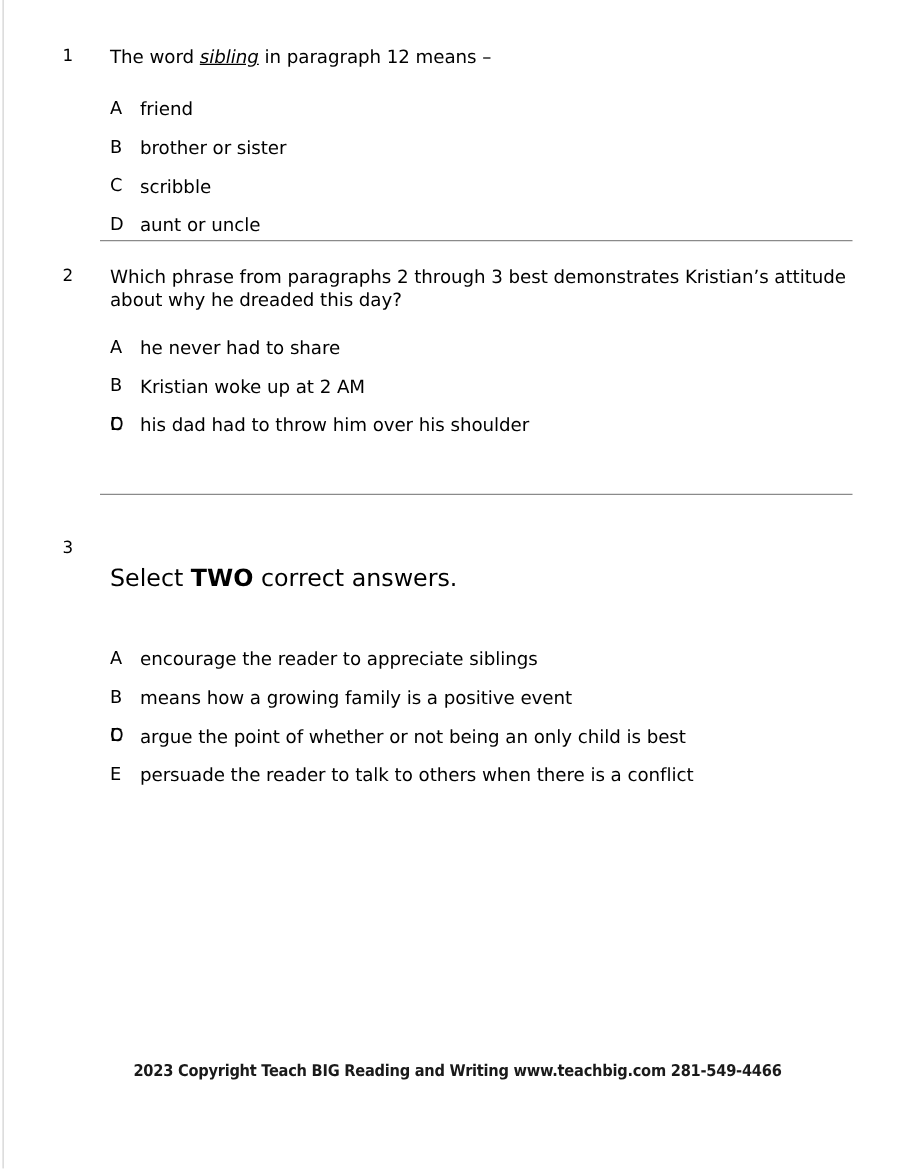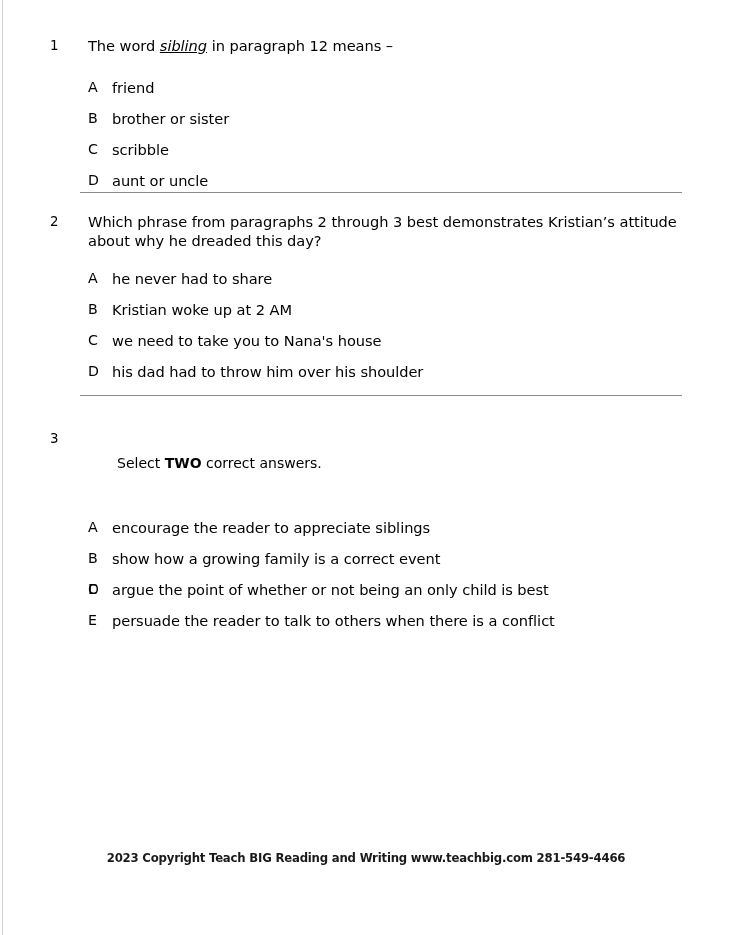--- a/index.html
+++ b/index.html
@@ -57,23 +57,22 @@
     font-size: 13.4px;
     line-height: 19px;
     text-align: left;
   }
   .q-stem .uline {
     text-decoration: underline;
     font-style: italic;
   }
   .q-subtext {
     padding-left: 88px;
-    font-size: 14px;
-    line-height: 19px;
-    margin-left: 29px;
+    font-size: 19px;
+    line-height: 19px;
   }
   .q-subtext b {
     font-weight: bold;
   }
 
   .options {
     margin: 0;
     padding: 0;
     list-style: none;
   }
@@ -161,21 +160,20 @@
         <li class="option" style="margin-bottom:12px;">
           <span class="opt-letter">A</span>
           <span>he never had to share</span>
         </li>
         <li class="option" style="margin-bottom:12px;">
           <span class="opt-letter">B</span>
           <span>Kristian woke up at 2 AM</span>
         </li>
         <li class="option" style="margin-bottom:12px;">
           <span class="opt-letter">C</span>
-          <span>we need to take you to Nana's house</span>
         </li>
         <li class="option">
           <span class="opt-letter">D</span>
           <span>his dad had to throw him over his shoulder</span>
         </li>
       </ul>
     </div>
 
     <div class="divider" style="top:395px;"></div>
 
@@ -189,21 +187,21 @@
         <span>Select </span><b>TWO</b><span> correct answers.</span>
       </div>
 
       <ul class="options" style="margin-top:45px;">
         <li class="option" style="margin-bottom:12px;">
           <span class="opt-letter">A</span>
           <span>encourage the reader to appreciate siblings</span>
         </li>
         <li class="option" style="margin-bottom:12px;">
           <span class="opt-letter">B</span>
-          <span>show how a growing family is a correct event</span>
+          <span>means how a growing family is a positive event</span>
         </li>
         <li class="option" style="margin-bottom:12px;">
           <span class="opt-letter">C</span>
         </li>
         <li class="option" style="margin-bottom:12px;">
           <span class="opt-letter">D</span>
           <span>argue the point of whether or not being an only child is best</span>
         </li>
         <li class="option">
           <span class="opt-letter">E</span>

